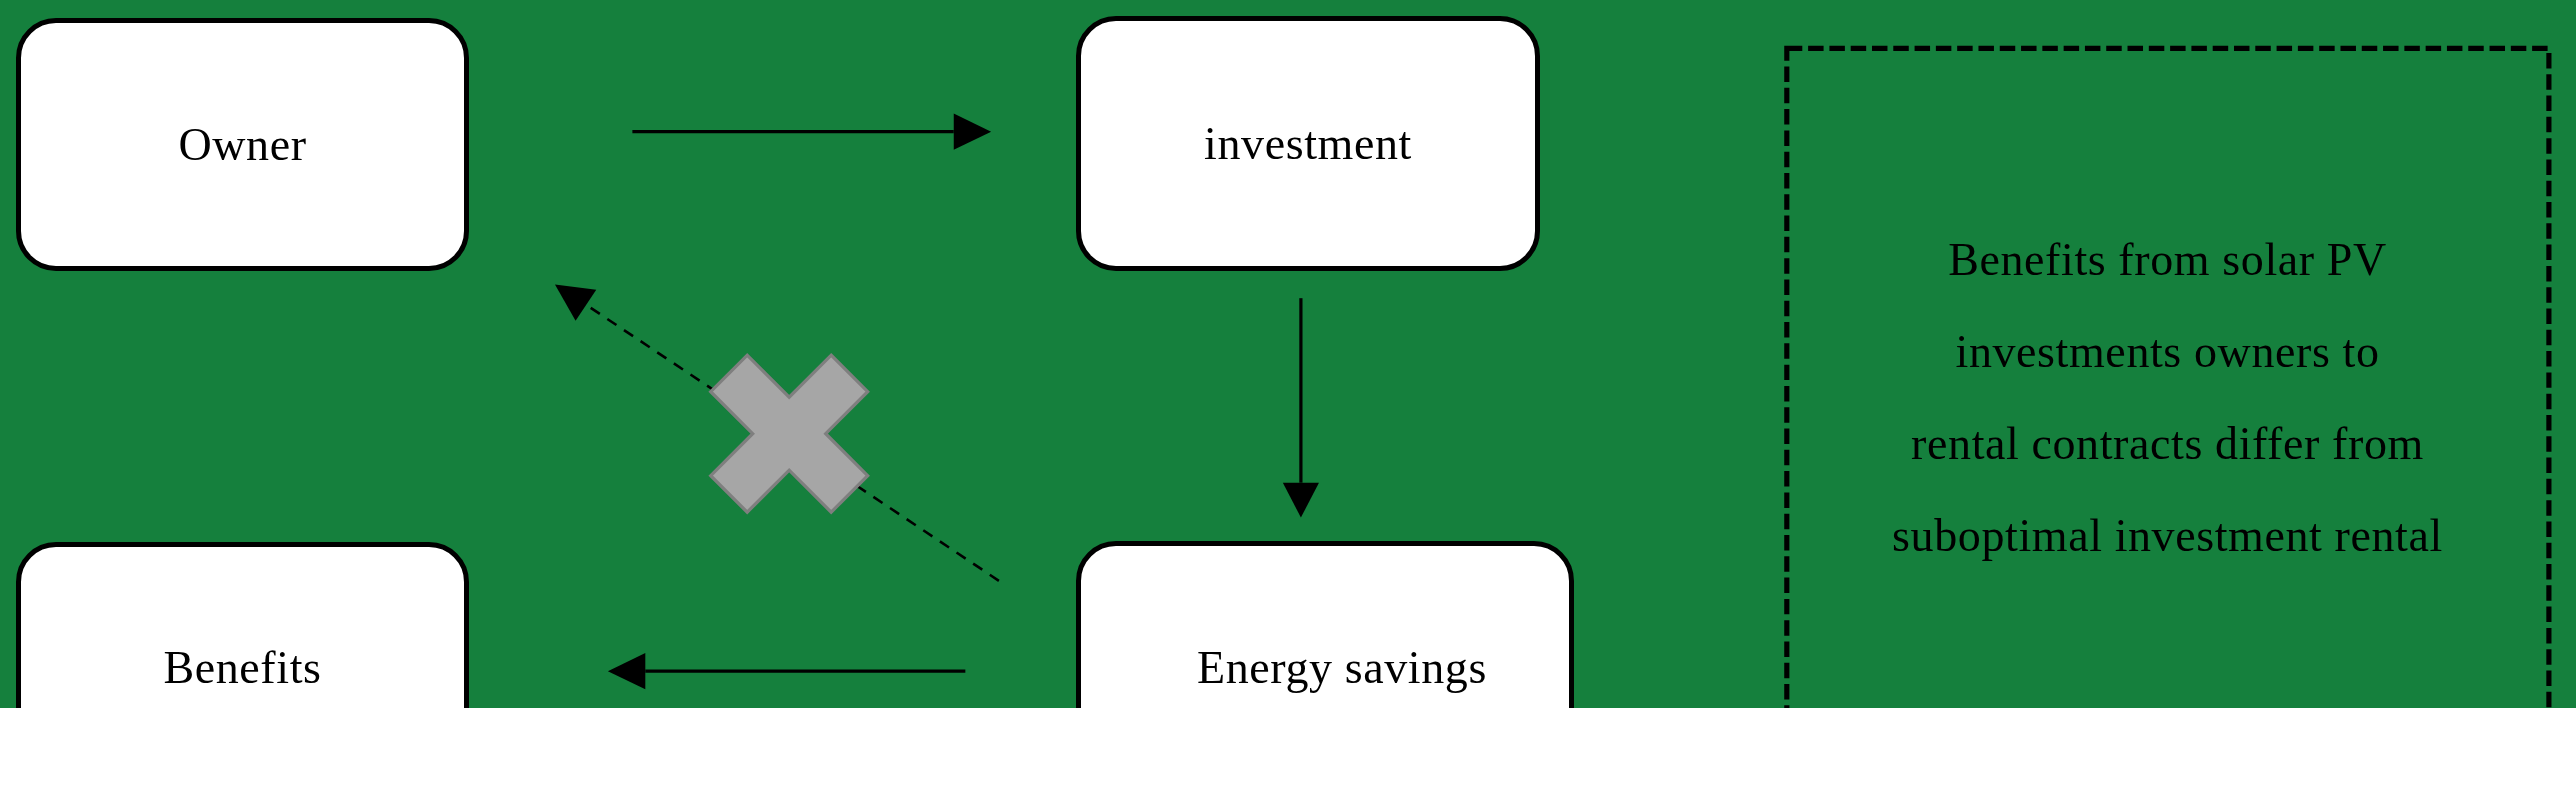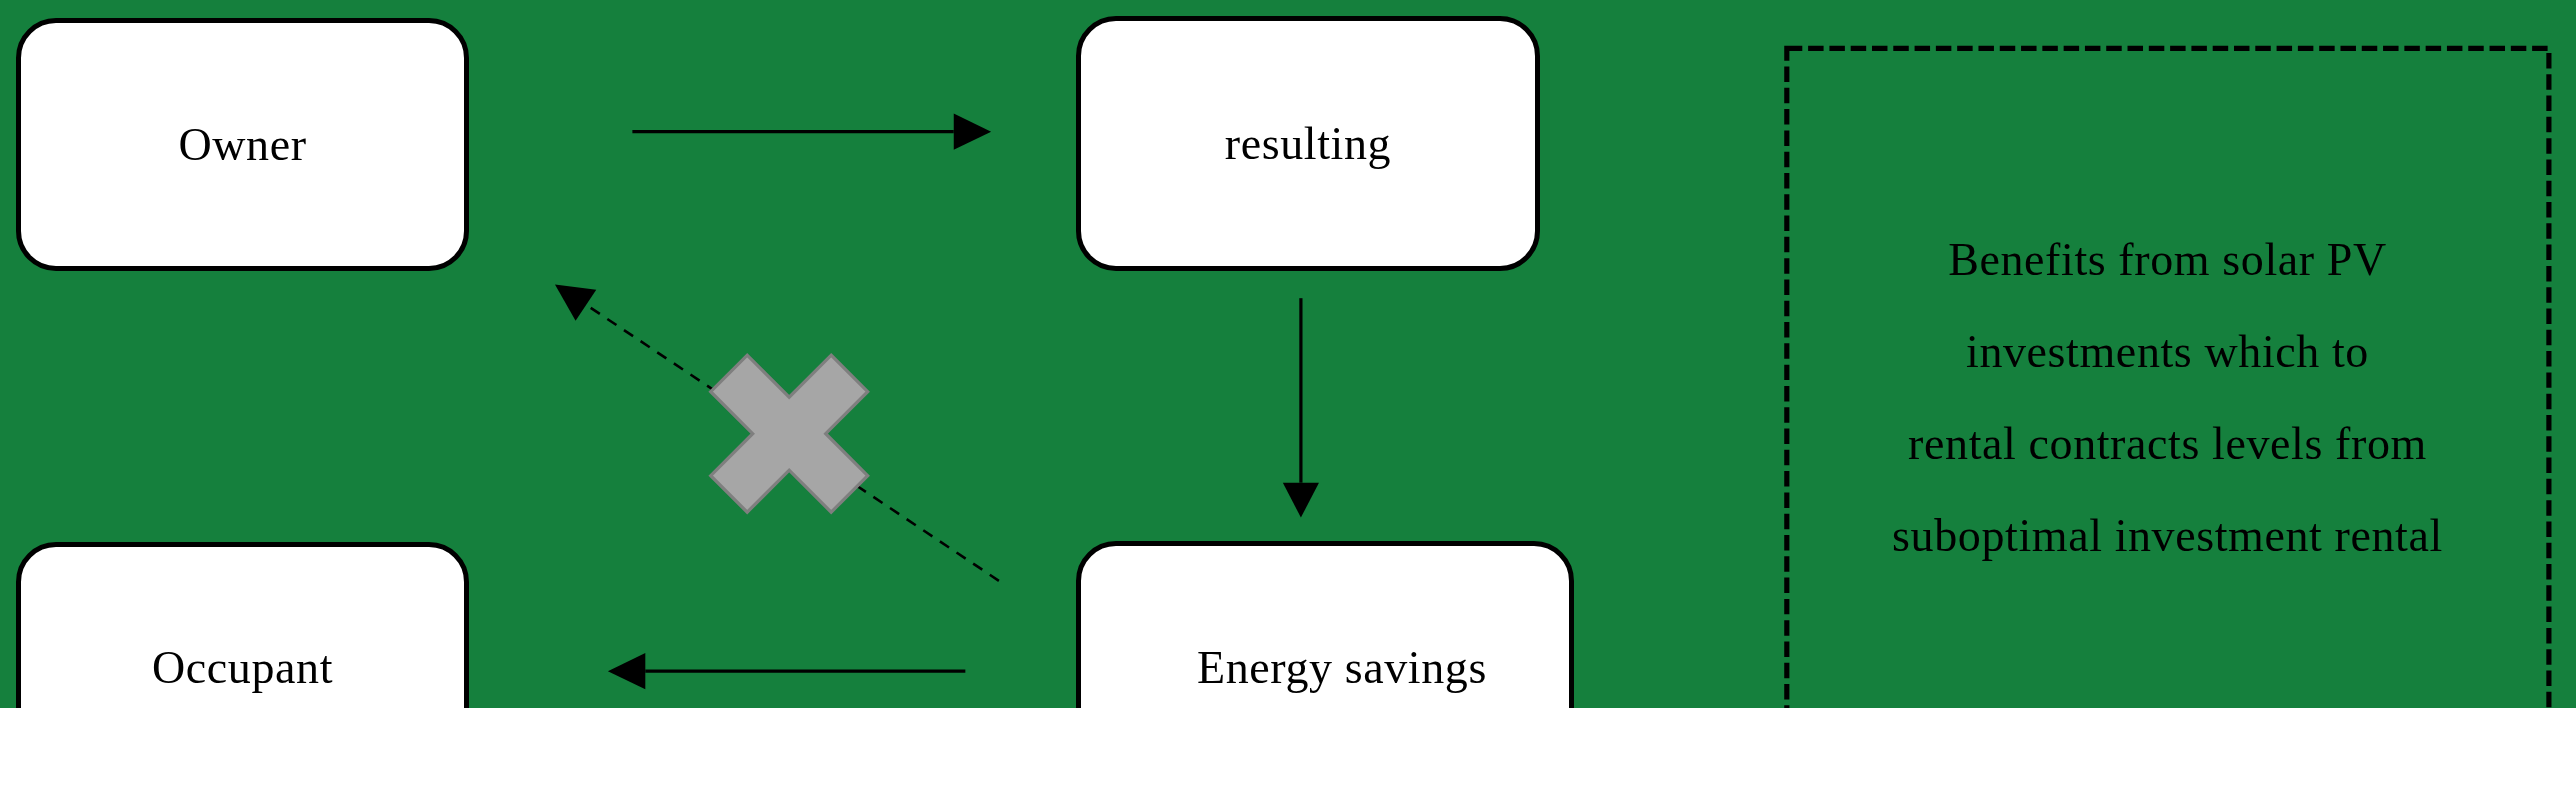--- a/index.html
+++ b/index.html
@@ -73,32 +73,32 @@
     <polygon points="-40,-132 40,-132 40,-40 132,-40 132,40 40,40 40,132 -40,132 -40,40 -132,40 -132,-40 -40,-40" transform="translate(1223,672) rotate(45)" fill="#a6a6a6" stroke="#7f7f7f" stroke-width="5"></polygon>
 
     <rect x="2769" y="75" width="1181" height="1056" fill="none" stroke="#000000" stroke-width="8" stroke-dasharray="24 9"></rect>
   </svg>
 
   <div class="box box-owner">
     <div>Owner</div>
   </div>
 
   <div class="box box-solar">
-    <div>resulting</div>
+    <div>investment</div>
   </div>
 
   <div class="box box-occupant">
-    <div>Occupant</div>
+    <div>Benefits</div>
   </div>
 
   <div class="box box-energy">
     <div>Energy savings</div>
   </div>
 
   <div class="note-text">
     <div>Benefits from solar PV</div>
-    <div>investments which to</div>
-    <div>rental contracts levels from</div>
+    <div>investments owners to</div>
+    <div>rental contracts differ from</div>
     <div>suboptimal investment rental</div>
   </div>
 
 </div>
 
 
 </body></html>

